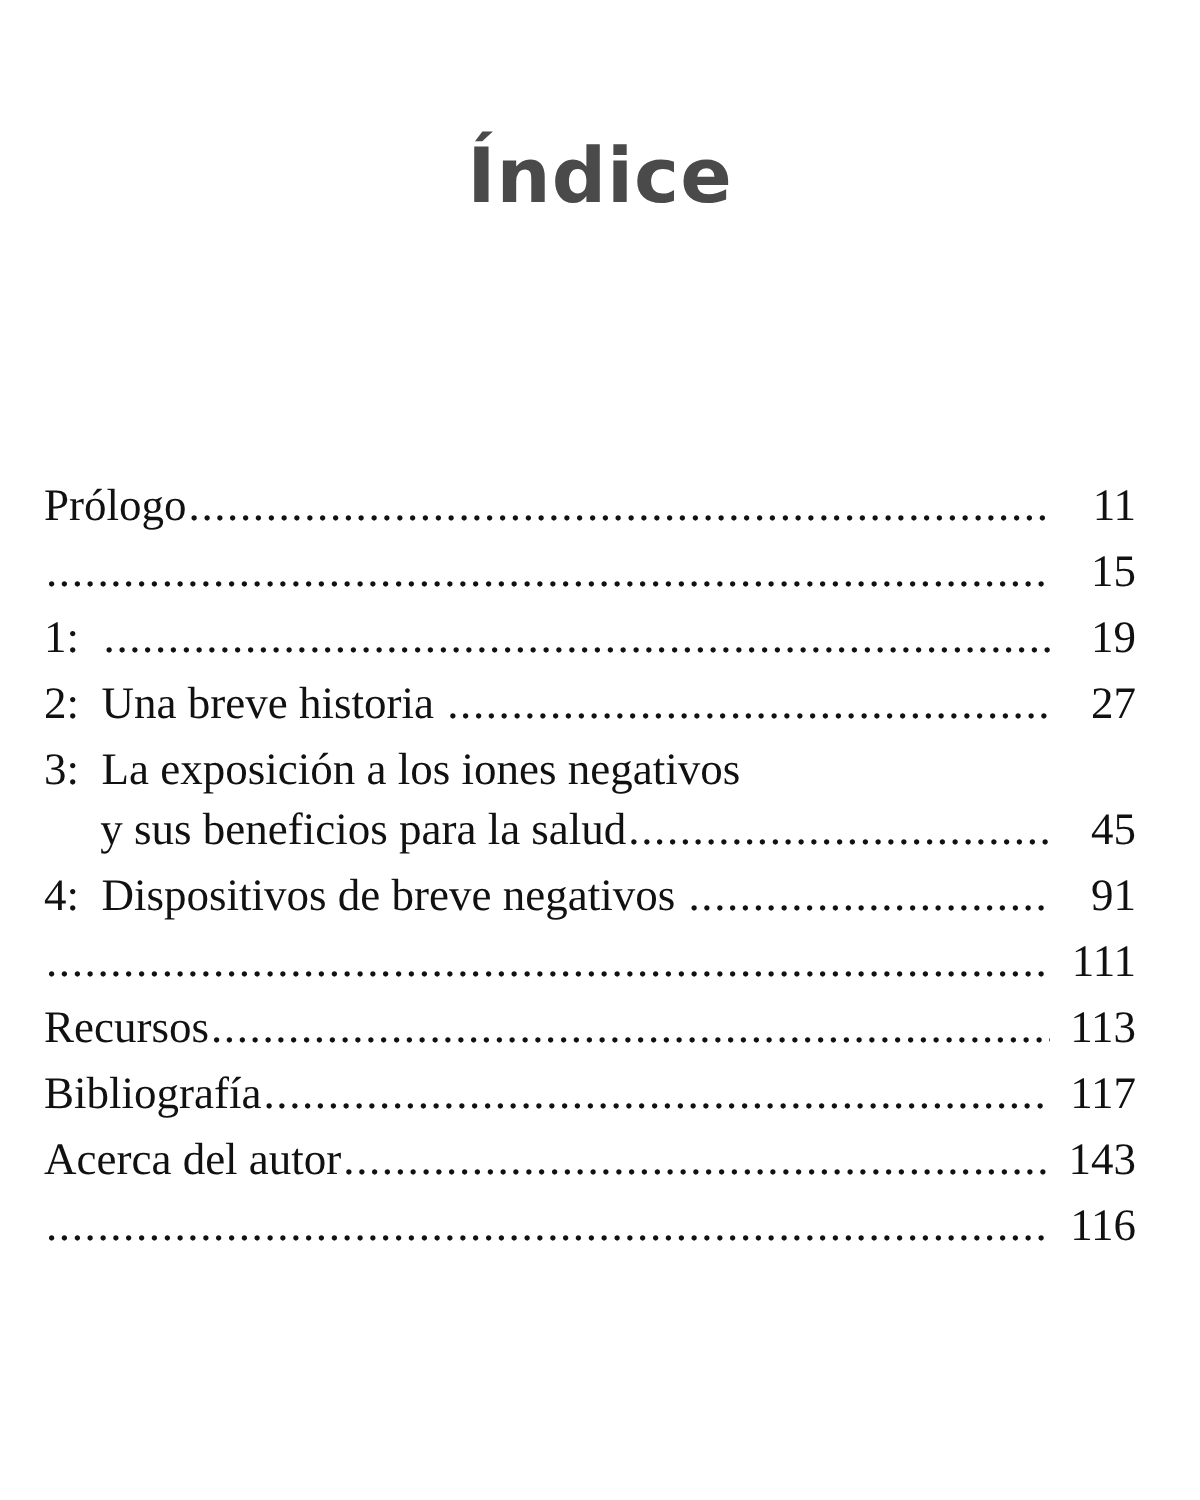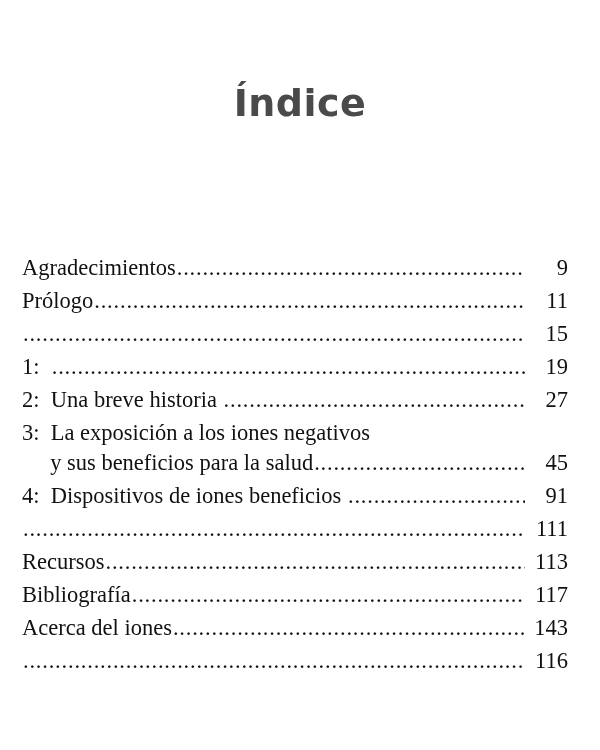--- a/index.html
+++ b/index.html
@@ -20,21 +20,21 @@
     height: 750px;
     box-sizing: border-box;
   }
   .toc-title {
     text-align: center;
     font-family: "DejaVu Sans", sans-serif;
     font-weight: bold;
     font-size: 38px;
     color: #4a4a4a;
     letter-spacing: 0.5px;
-    margin: 15px;
+    margin: 0;
     padding-top: 66px;
   }
   .toc-list {
     margin: 0;
     padding: 0;
     list-style: none;
     position: absolute;
     top: 238px;
     left: 22px;
     right: 32px;
@@ -94,28 +94,20 @@
 </style>
 </head>
 <body>
 
 <div class="page">
 
   <h1 class="toc-title">Índice</h1>
 
   <ul class="toc-list">
 
-    <li class="toc-entry">
-      <div class="entry-row">
-        <span class="entry-num"></span>
-        <span class="entry-label">Agradecimientos</span>
-        <span class="dots"></span>
-        <span class="page-num">9</span>
-      </div>
-    </li>
 
     <li class="toc-entry">
       <div class="entry-row">
         <span class="entry-num"></span>
         <span class="entry-label">Prólogo</span>
         <span class="dots"></span>
         <span class="page-num">11</span>
       </div>
     </li>
 
@@ -155,21 +147,21 @@
         <span class="indent">&nbsp;&nbsp;&nbsp;&nbsp;&nbsp;</span>
         <span class="entry-label">y sus beneficios para la salud</span>
         <span class="dots"></span>
         <span class="page-num">45</span>
       </div>
     </li>
 
     <li class="toc-entry">
       <div class="entry-row">
         <span class="entry-num">4:  </span>
-        <span class="entry-label">Dispositivos de iones beneficios </span>
+        <span class="entry-label">Dispositivos de breve negativos </span>
         <span class="dots"></span>
         <span class="page-num">91</span>
       </div>
     </li>
 
     <li class="toc-entry">
       <div class="entry-row">
         <span class="entry-num"></span>
         <span class="dots"></span>
         <span class="page-num">111</span>
@@ -190,21 +182,21 @@
         <span class="entry-num"></span>
         <span class="entry-label">Bibliografía</span>
         <span class="dots"></span>
         <span class="page-num">117</span>
       </div>
     </li>
 
     <li class="toc-entry">
       <div class="entry-row">
         <span class="entry-num"></span>
-        <span class="entry-label">Acerca del iones</span>
+        <span class="entry-label">Acerca del autor</span>
         <span class="dots"></span>
         <span class="page-num">143</span>
       </div>
     </li>
 
     <li class="toc-entry">
       <div class="entry-row">
         <span class="entry-num"></span>
         <span class="dots"></span>
         <span class="page-num">116</span>

